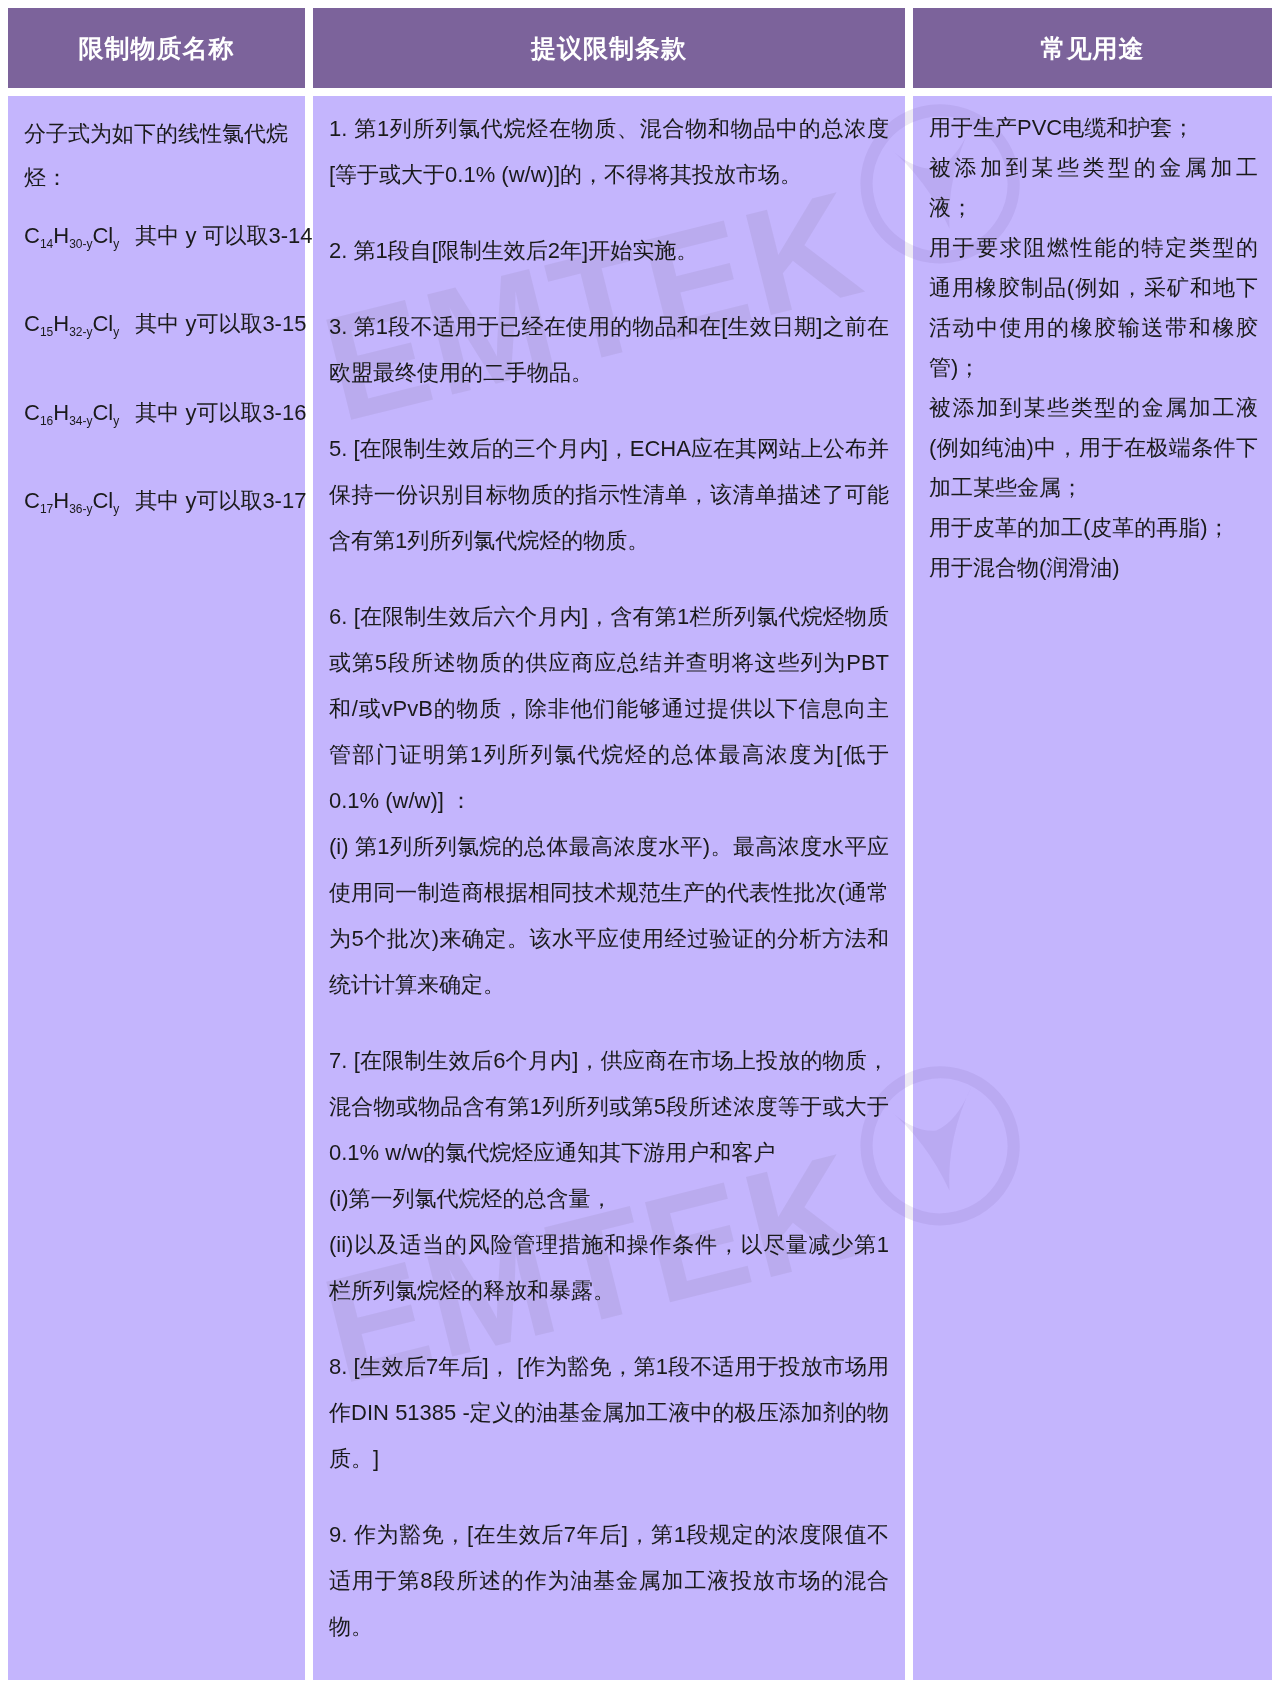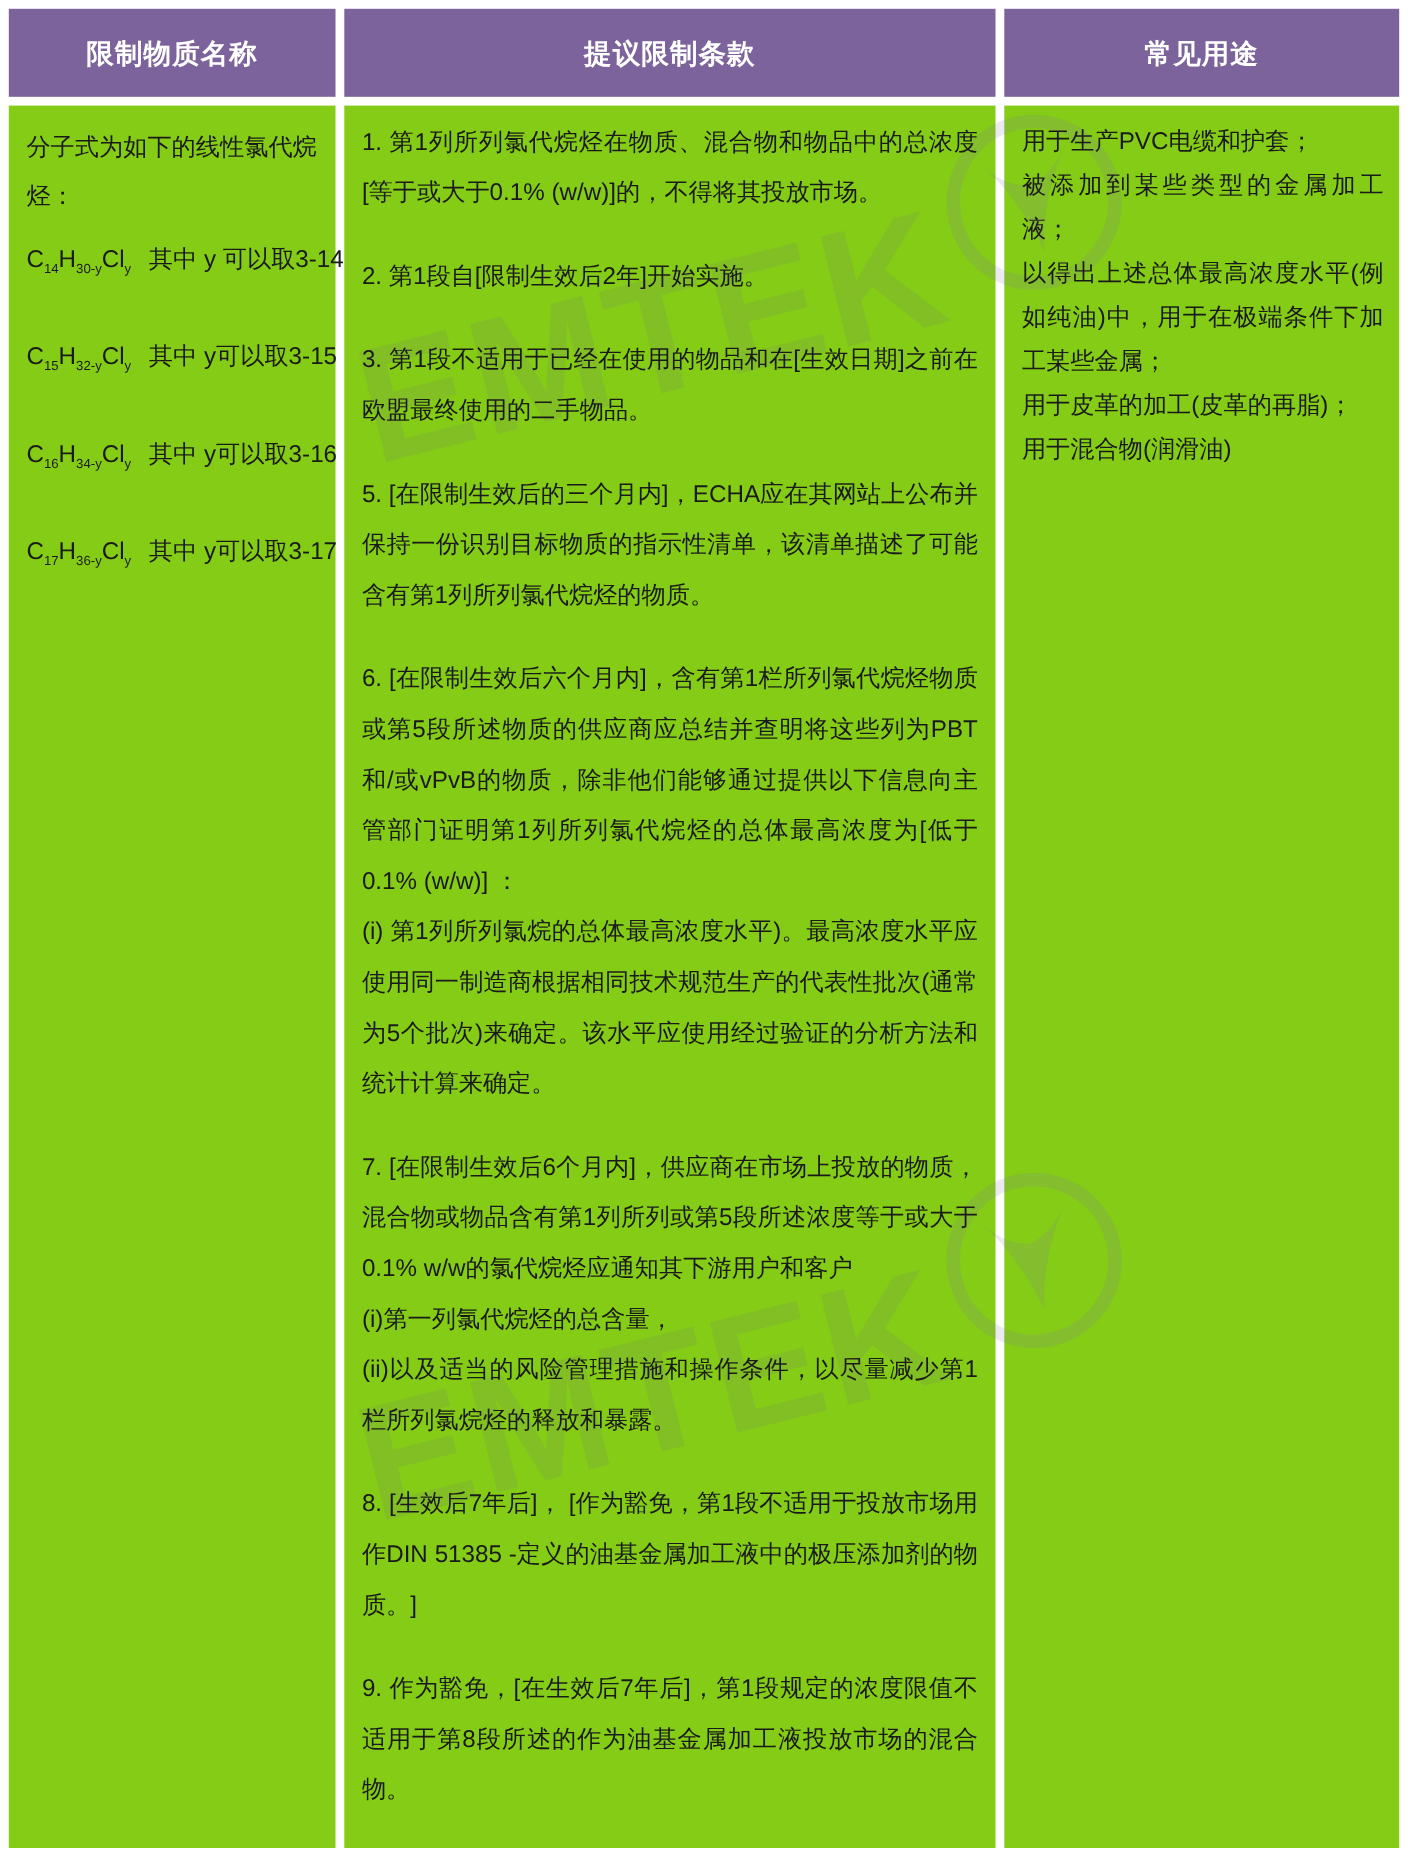--- a/index.html
+++ b/index.html
@@ -20,21 +20,21 @@
     gap:8px;
   }
   .cell{box-sizing:border-box;}
   .cell.header{
     background:#7c639b;
     color:#ffffff;
     display:flex;align-items:center;justify-content:center;
     font-size:25px;font-weight:bold;letter-spacing:1px;
   }
   .cell.body{
-    background:#84cc16;
+    background:#c4b5fd;
     color:#1a1a1a;
     font-size:22px;
   }
   .inner{position:relative;z-index:2;}
   
   .col-substance .inner{padding:16px 12px 0 16px;}
   .col-substance .intro{margin:0;line-height:44px;}
   .formula{margin:14px 0 0 0;line-height:44px;white-space:nowrap;}
   .formula + .formula{margin-top:36px;}
   .formula sub{font-size:12px;vertical-align:sub;}
@@ -145,20 +145,21 @@
         <div class="clause-block">
           <p>9.  作为豁免，[在生效后7年后]，第1段规定的浓度限值不适用于第8段所述的作为油基金属加工液投放市场的混合物。</p>
         </div>
       </div>
     </div>
 
     <div class="cell body col-uses">
       <div class="inner">
         <p>用于生产PVC电缆和护套；</p>
         <p>被添加到某些类型的金属加工液；</p>
-        <p>以得出上述总体最高浓度水平(例如纯油)中，用于在极端条件下加工某些金属；</p>
+        <p>用于要求阻燃性能的特定类型的通用橡胶制品(例如，采矿和地下活动中使用的橡胶输送带和橡胶管)；</p>
+        <p>被添加到某些类型的金属加工液(例如纯油)中，用于在极端条件下加工某些金属；</p>
         <p>用于皮革的加工(皮革的再脂)；</p>
         <p>用于混合物(润滑油)</p>
       </div>
     </div>
 
   </div>
 </div>
 
 </body></html>

